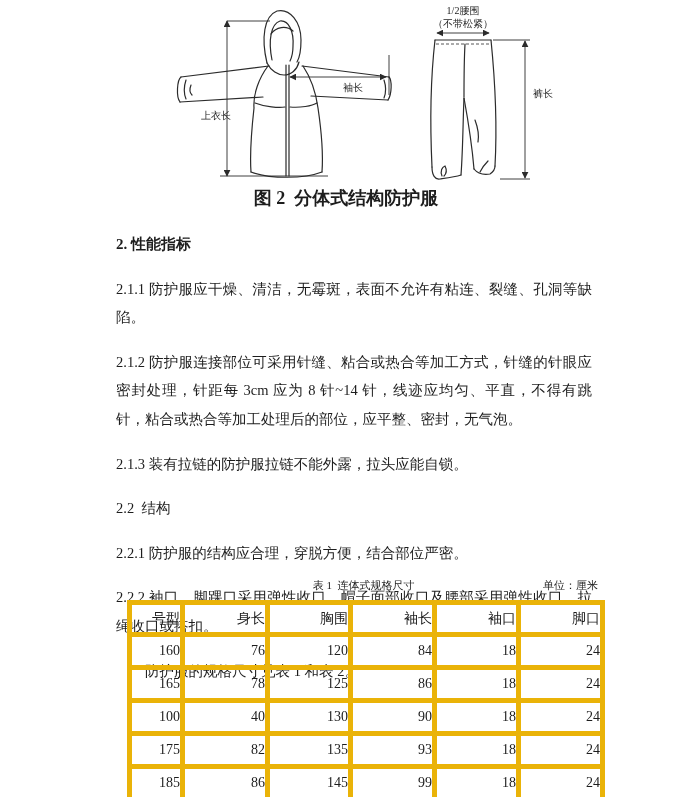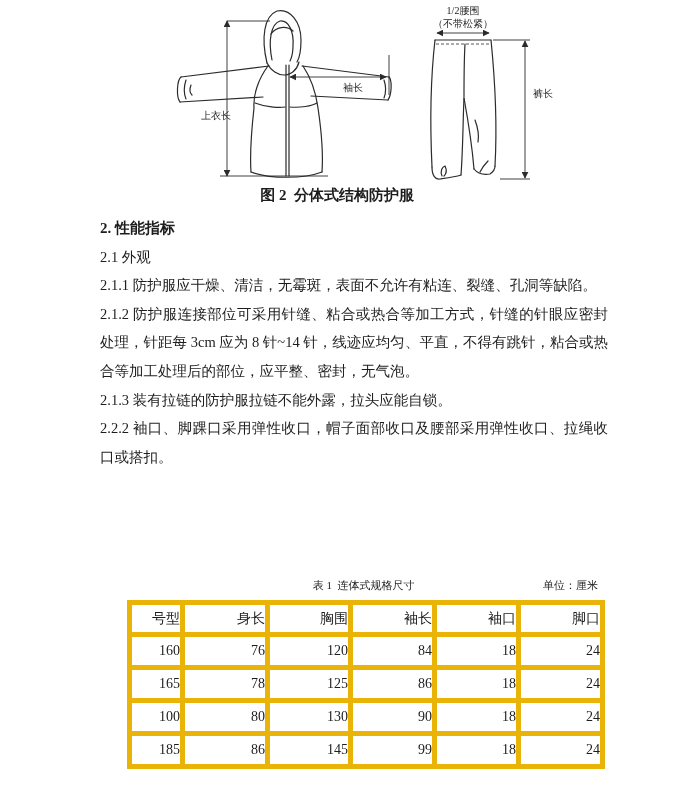--- a/index.html
+++ b/index.html
@@ -9,27 +9,27 @@
     font-family:"Liberation Serif", serif;
   }
   
   .figure-wrap{position:absolute;left:120px;top:0;width:460px;height:185px;}
   .figure-wrap svg{display:block;}
   .fig-line{stroke:#2b2b2b;stroke-width:1.2;fill:none;stroke-linecap:round;}
   .dim-line{stroke:#2b2b2b;stroke-width:0.9;fill:none;}
   .stitch{stroke:#2b2b2b;stroke-width:0.8;fill:none;stroke-dasharray:3 2;}
   .fig-label{font-family:"Liberation Serif", serif;font-size:10px;fill:#1d1d1d;}
   .figure-caption{
-    position:absolute;left:111px;top:186px;width:452px;height:18px;
-    text-align:center;font-weight:bold;font-size:15px;white-space:pre;
+    position:absolute;left:120px;top:186px;width:452px;height:18px;
+    text-align:center;font-weight:bold;font-size:18px;white-space:pre;
   }
   
   .content{position:absolute;left:100px;top:214px;width:508px;
     font-size:14.5px;line-height:28.6px;}
-  .content p{margin:0;text-align:justify;white-space:pre-wrap;}
+  .content p{margin:16px;text-align:justify;white-space:pre-wrap;}
   .content p.heading{font-weight:bold;font-size:15px;}
   .content p.indent{text-indent:2em;}
   
   .table-title-row{position:absolute;left:127px;top:578px;width:473px;height:21px;
     font-size:11px;}
   .table-title{position:absolute;left:50%;transform:translateX(-50%);white-space:pre;}
   .table-unit{position:absolute;right:2px;white-space:pre;}
   table.spec{position:absolute;left:127px;top:600px;width:473px;
     border-collapse:collapse;table-layout:fixed;font-size:14px;}
   table.spec th,table.spec td{
@@ -112,25 +112,27 @@
       <line class="dim-line" x1="405" y1="41" x2="405" y2="178" marker-start="url(#arr)" marker-end="url(#arr)"></line>
       <text class="fig-label" x="413" y="97" text-anchor="start">裤长</text>
     </g>
   </svg>
 </div>
 
 <div class="figure-caption">图 2  分体式结构防护服</div>
 
 <div class="content">
   <p class="heading">2. 性能指标</p>
-  <p>2.1 外观</p>
   <p>2.1.1 防护服应干燥、清洁，无霉斑，表面不允许有粘连、裂缝、孔洞等缺陷。</p>
   <p>2.1.2 防护服连接部位可采用针缝、粘合或热合等加工方式，针缝的针眼应密封处理，针距每 3cm 应为 8 针~14 针，线迹应均匀、平直，不得有跳针，粘合或热合等加工处理后的部位，应平整、密封，无气泡。</p>
   <p>2.1.3 装有拉链的防护服拉链不能外露，拉头应能自锁。</p>
+  <p>2.2  结构</p>
+  <p>2.2.1 防护服的结构应合理，穿脱方便，结合部位严密。</p>
   <p>2.2.2 袖口、脚踝口采用弹性收口，帽子面部收口及腰部采用弹性收口、拉绳收口或搭扣。</p>
+  <p class="indent">防护服的规格尺寸见表 1 和表 2。</p>
 </div>
 
 <div class="table-title-row">
   <span class="table-title">表 1  连体式规格尺寸</span>
   <span class="table-unit">单位：厘米</span>
 </div>
 
 <table class="spec">
   <colgroup>
     <col style="width:53px">
@@ -162,23 +164,31 @@
       <tr>
         <td>165</td>
         <td>78</td>
         <td>125</td>
         <td>86</td>
         <td>18</td>
         <td>24</td>
       </tr>
       <tr>
         <td>100</td>
-        <td>80</td>
+        <td>40</td>
         <td>130</td>
         <td>90</td>
+        <td>18</td>
+        <td>24</td>
+      </tr>
+      <tr>
+        <td>175</td>
+        <td>82</td>
+        <td>135</td>
+        <td>93</td>
         <td>18</td>
         <td>24</td>
       </tr>
       <tr>
         <td>185</td>
         <td>86</td>
         <td>145</td>
         <td>99</td>
         <td>18</td>
         <td>24</td>

